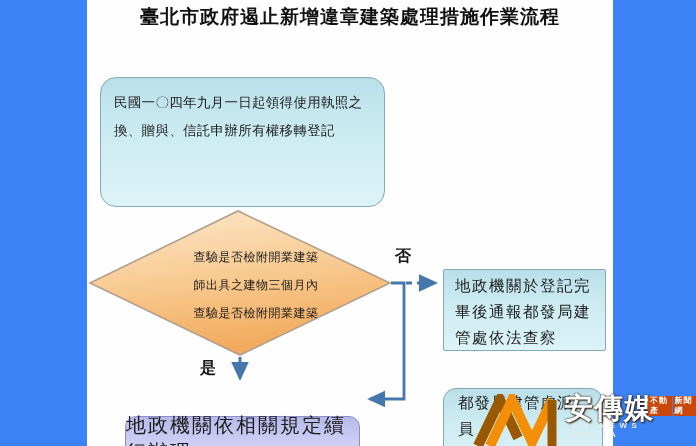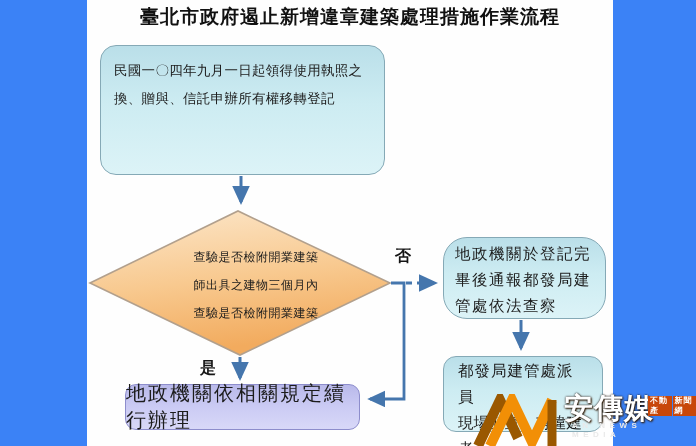--- a/index.html
+++ b/index.html
@@ -6,21 +6,21 @@
   #canvas{
     position:relative;width:696px;height:446px;background:#3b82f6;
     overflow:hidden;font-family:"Liberation Serif","DejaVu Serif",serif;color:#1c1c1c;
   }
   .page{position:absolute;left:87px;top:0;width:526px;height:446px;background:#fefefe;}
   .title{
     position:absolute;left:87px;top:4px;width:526px;text-align:center;
     font-size:19px;font-weight:bold;letter-spacing:1px;color:#111;
   }
   .svg-layer{position:absolute;left:0;top:0;width:696px;height:446px;pointer-events:none;}
-  .node{position:absolute;box-sizing:border-box;}
+  .node{position:absolute;box-sizing:border-box;margin-top:32px;}
   .proc{
     background:linear-gradient(180deg,#badfe9 0%,#cdecf2 45%,#dcf3f7 100%);
     border:1.6px solid #85a9b6;border-radius:16px;
   }
   .final{
     background:linear-gradient(180deg,#b9b9ea 0%,#cbcbf4 50%,#d8d8f8 100%);
     border:1.6px solid #8d8dcc;border-radius:11px;
     display:flex;align-items:center;justify-content:center;
   }
   .box-text{line-height:27.5px;font-size:13.5px;letter-spacing:0.3px;}
@@ -89,21 +89,21 @@
 
   <div class="diamond-text">
     <div>查驗是否檢附開業建築</div>
     <div>師出具之建物三個月內</div>
     <div>查驗是否檢附開業建築</div>
   </div>
 
   <div class="branch-label" style="left:395px;top:246px;">否</div>
   <div class="branch-label" style="left:200px;top:358px;">是</div>
 
-  <div class="node proc" style="left:443px;top:237px;width:163px;height:82px;padding:3px 11px;border-radius:24px;">
+  <div class="node proc" style="left:443px;top:237px;width:163px;height:82px;padding:3px 11px;border-radius:2px;">
     <div class="rt-text">地政機關於登記完</div>
     <div class="rt-text">畢後通報都發局建</div>
     <div class="rt-text">管處依法查察</div>
   </div>
 
   <div class="node proc" style="left:443px;top:356px;width:160px;height:76px;padding:1px 14px;border-radius:13px;">
     <div class="rt-text" style="letter-spacing:1px;">都發局建管處派員</div>
     <div class="rt-text" style="letter-spacing:0;">現場勘查，有違建者</div>
     <div class="rt-text" style="letter-spacing:1px;">列入專案查報拆除</div>
   </div>

